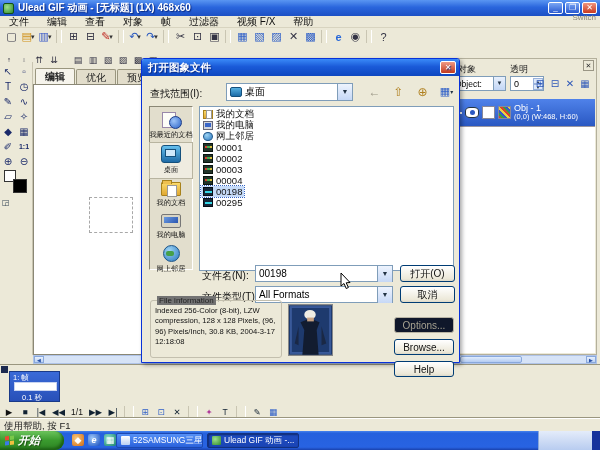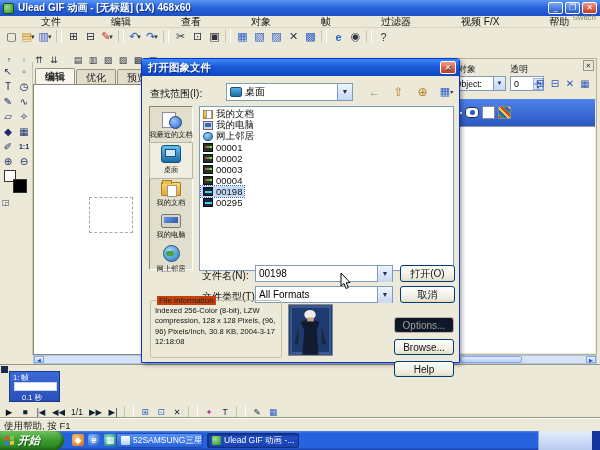--- a/index.html
+++ b/index.html
@@ -13,21 +13,21 @@
   .appicon{width:11px;height:11px;border-radius:2px;background:radial-gradient(circle at 35% 35%,#9fe08a,#2e8a2e);border:1px solid #145014;}
   .wtitle{font-size:10px;font-weight:bold;text-shadow:1px 1px 1px #0a2a80;white-space:nowrap;}
   .winbtns{margin-left:auto;display:flex;gap:2px;}
   .wbtn{width:15px;height:12px;border:1px solid #fff;border-radius:2px;color:#fff;font-size:8px;line-height:10px;text-align:center;
     background:linear-gradient(180deg,#7aa6f4,#2a5ad0);}
   .wbtn.close{background:linear-gradient(180deg,#f0957e,#c93a20);}
 
   
   .menubar{position:absolute;left:0;top:16px;width:600px;height:12px;background:#ece9d8;border-bottom:1px solid #d8d4c0;
     display:flex;align-items:center;font-size:10px;}
-  .menubar .mi{padding:0 9px;line-height:12px;color:#111;margin-left:32px;}
+  .menubar .mi{padding:0 9px;line-height:12px;color:#111;}
   .switch{position:absolute;right:4px;top:1px;font-size:8px;color:#8a8676;margin-top:12px;}
 
   
   .tbar{position:absolute;left:0;top:28px;width:600px;height:17px;background:#ece9d8;display:flex;align-items:center;padding-left:3px;gap:1px;}
   .tbi{min-width:16px;height:15px;display:flex;align-items:center;justify-content:center;font-size:11px;color:#334;cursor:default;}
   .tbi .dd{font-size:7px;color:#333;margin-left:-1px;}
   .tbar .sep,.row2 .sep{width:6px;height:13px;border-left:1px solid #c9c5b2;border-right:1px solid #fff;margin:0 2px;min-width:0;}
   [data-name="open-file-icon"]{color:#d09018;}
   [data-name="save-icon"]{color:#3858c8;}
   [data-name="color-tool-icon"]{color:#c03028;}
@@ -124,21 +124,21 @@
   .f-comp .fic::after{content:"";position:absolute;left:1px;top:1px;right:1px;bottom:2px;background:#3a66c8;}
   .f-net .fic{border-radius:50%;background:radial-gradient(circle at 35% 30%,#9ed4f4,#2a78c0);border:1px solid #1c5488;}
   .f-gif .fic{background:#22342a;border:1px solid #0a140e;}
   .f-gif .fic::after{content:"";position:absolute;left:1px;top:2px;width:7px;height:2px;background:linear-gradient(90deg,#d84030 0 2px,#48b050 2px 5px,#d8c040 5px 7px);}
   .f-gif2 .fic{background:#18283a;border:1px solid #060d16;}
   .f-gif2 .fic::after{content:"";position:absolute;left:1px;top:3px;width:7px;height:2px;background:#35d8e8;}
 
   .xpbtn{position:absolute;height:17px;background:linear-gradient(180deg,#fff,#ece8d8 85%,#dcd8c8);border:1px solid #003c74;border-radius:3px;font-size:10px;text-align:center;color:#111;display:flex;align-items:center;justify-content:center;}
   .xpbtn.disabled{color:#a5a190;border-color:#b8b4a4;background:#0f172a;}
   .fieldset{position:absolute;left:8px;top:224px;width:132px;height:58px;border:1px solid #c3bfae;border-radius:3px;padding:3px 4px 2px;}
-  .fieldset .legend{position:absolute;left:6px;top:-5px;background:#c2410c;padding:0 2px;font-size:8px;color:#222;}
+  .fieldset .legend{position:absolute;left:6px;top:-5px;background:#737373;padding:0 2px;font-size:8px;color:#222;}
   .finfo{font-size:7.6px;line-height:1.35;color:#111;margin-top:2px;}
   .preview{position:absolute;left:146px;top:228px;width:45px;height:52px;border:1px solid #888;}
 
   .cursor{position:absolute;left:340px;top:272px;z-index:99;}
 
   
   .framepanel{position:absolute;left:0;top:364px;width:600px;height:54px;background:#ece9d8;border-top:1px solid #9a967f;}
   .grip{position:absolute;left:1px;top:1px;width:7px;height:7px;background:#1c2a50;}
   .framethumb{position:absolute;left:9px;top:6px;width:51px;height:31px;background:linear-gradient(180deg,#3a6ad8,#2850b8);border:1px solid #1a3a88;color:#fff;}
   .ftitle{position:absolute;left:3px;top:1px;font-size:7.5px;}
@@ -469,20 +469,24 @@
         </span>
         <span class="pico" data-name="object-manager-icon">
           <span>▦</span>
         </span>
       </div>
     <div class="objrow" data-name="object-list-item">
       <span class="objline" data-name="object-link-line"></span>
       <span class="objeye" data-name="visibility-eye-icon"></span>
       <span class="objsw1" data-name="object-mask-swatch"></span>
       <span class="objsw2" data-name="object-thumbnail"></span>
+      <span class="objtxt">
+        <div class="objname" data-name="object-name">Obj - 1</div>
+        <div class="objinfo" data-name="object-info">(0,0) (W:468, H:60)</div>
+      </span>
     </div>
     <div class="plist" data-name="object-list-area"></div>
   </div>
 
   <div class="dialog" data-name="open-image-dialog">
     <div class="dtitle" data-name="dialog-title-bar">
       <span data-name="dialog-title">打开图象文件</span>
       <span class="dclose" data-name="dialog-close-button">✕</span>
     </div>
     <div class="dbody">

